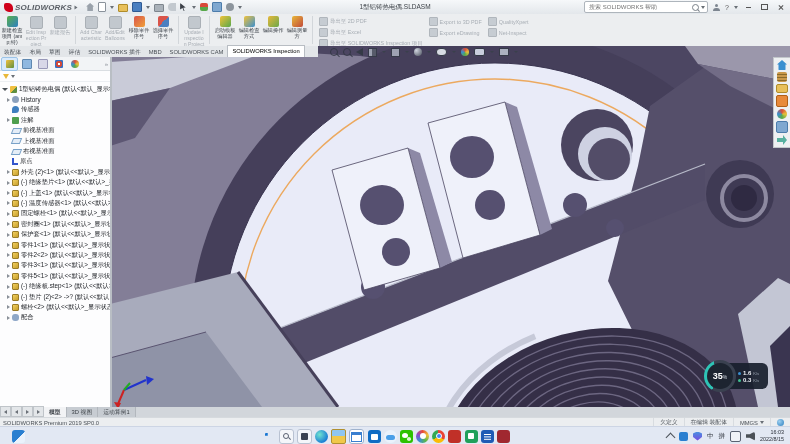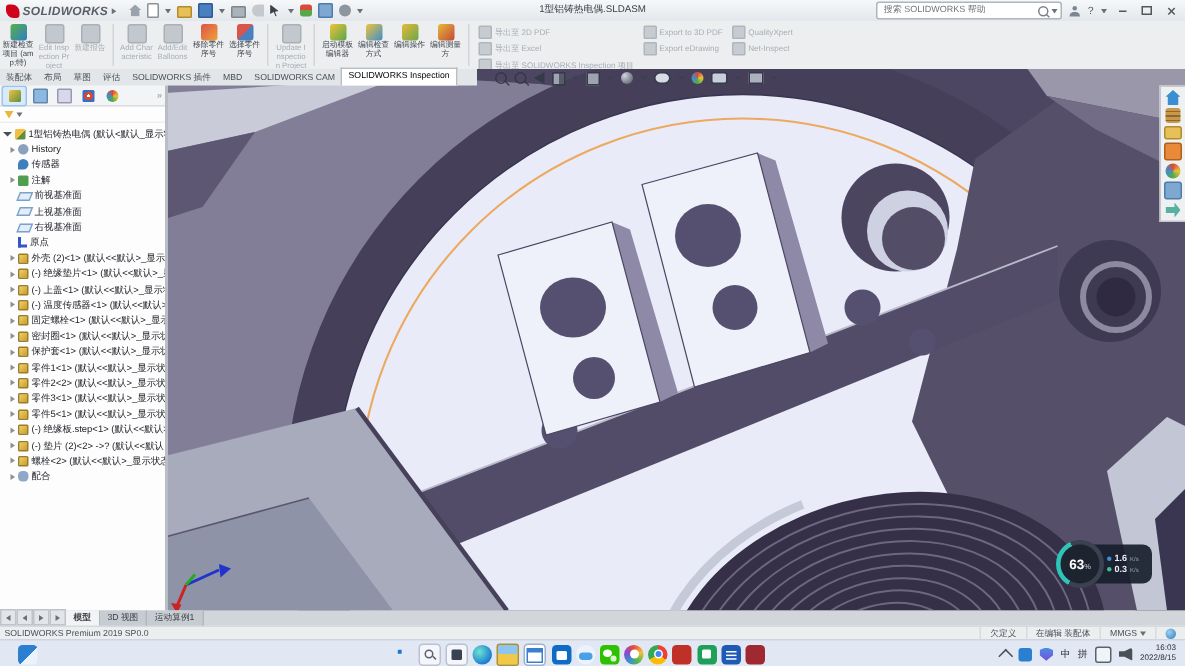--- a/index.html
+++ b/index.html
@@ -288,21 +288,21 @@
             <b>1.6</b>
             <s>K/s</s>
           </div>
         <div class="prow">
             <i class="dot down"></i>
             <b>0.3</b>
             <s>K/s</s>
           </div>
       </div>
       <div id="perf-circle">
-        <span class="pct"><b>63</b><s>%</s></span>
+        <span class="pct"><b>35</b><s>%</s></span>
       </div>
     </div>
   </div>
 
   <div class="abs" id="titlebar">
     <span class="logo-mark"></span>
     <span class="logo-text">SOLIDWORKS</span>
     <span class="caret" style="transform:rotate(-90deg);margin-left:2px"></span>
     <div class="qa">
       <span class="qi home"></span>

